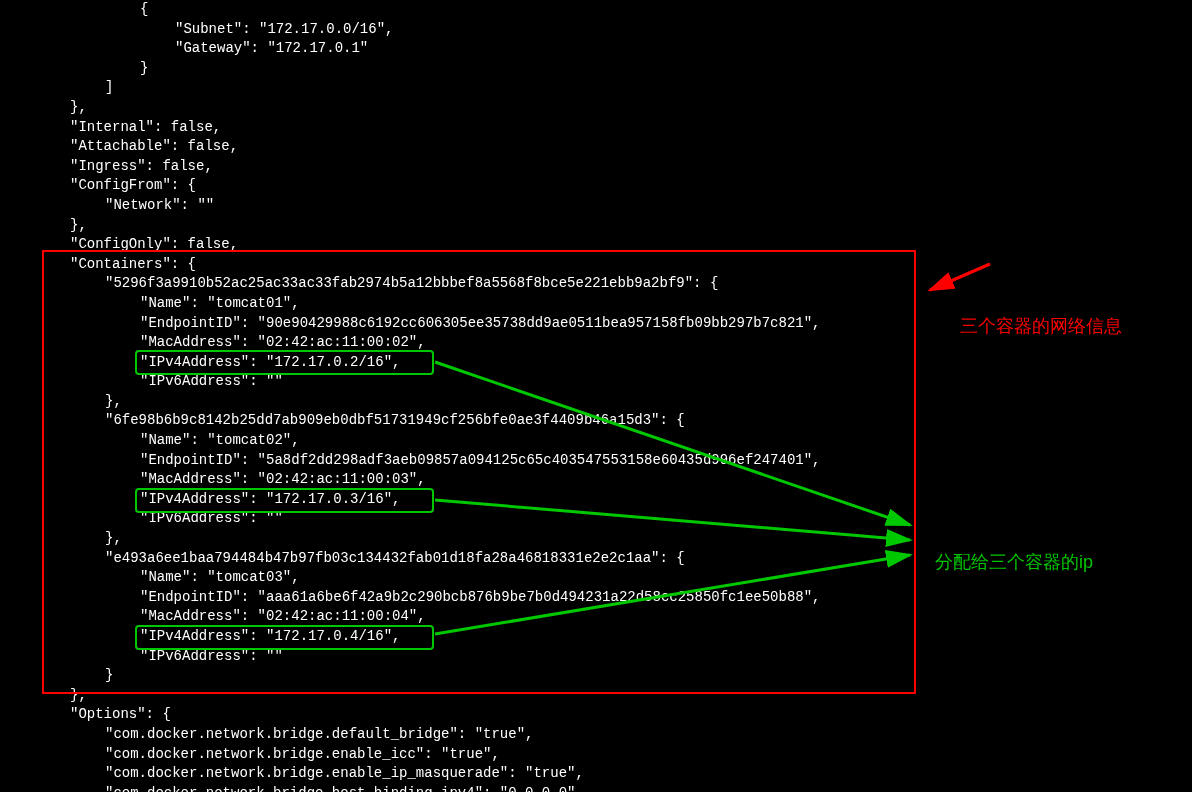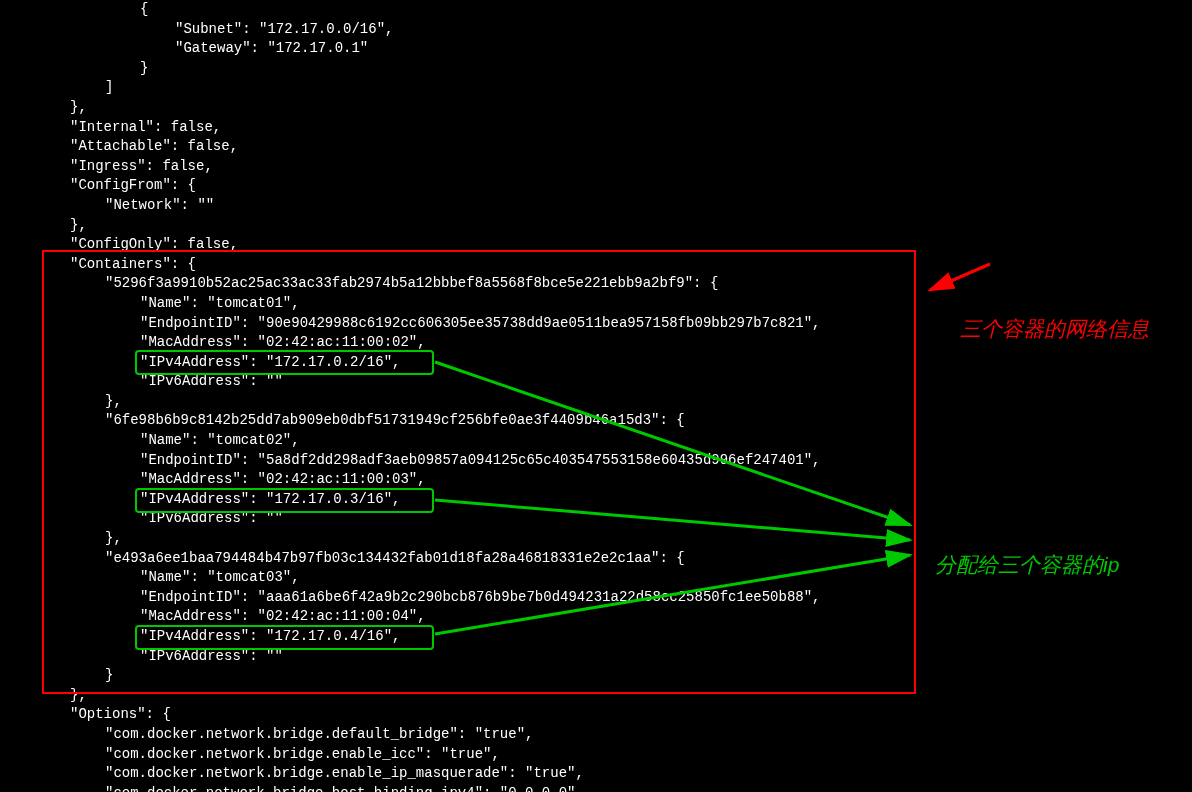--- a/index.html
+++ b/index.html
@@ -34,23 +34,22 @@
   .green-box {
     position: absolute;
     border: 2px solid #00c800;
     border-radius: 4px;
     pointer-events: none;
   }
   .annotation {
     position: absolute;
     color: #ff0000;
     font-family: "Microsoft YaHei", sans-serif;
-    font-size: 21px;
+    font-size: 18px;
     white-space: nowrap;
-    font-style: italic;
   }
   .annotation.green { color: #00c800; text-align: center; }
   svg.overlay {
     position: absolute;
     top: 0;
     left: 0;
     pointer-events: none;
   }
 </style>
 </head>

